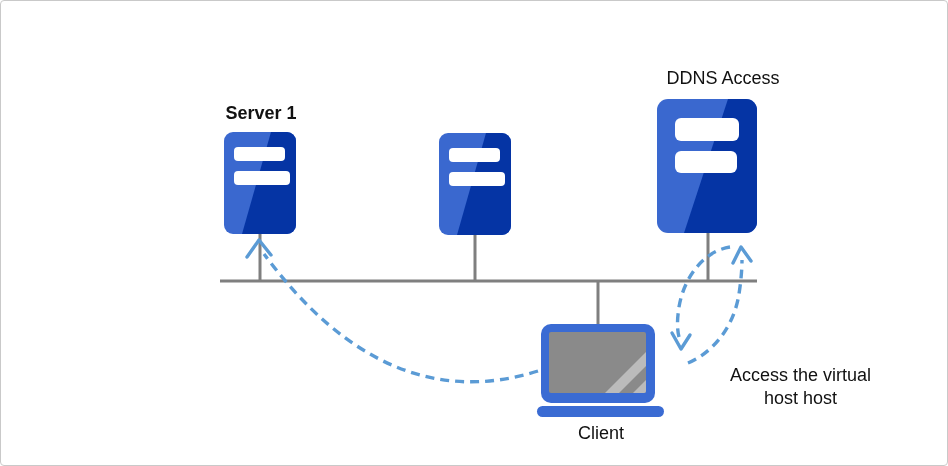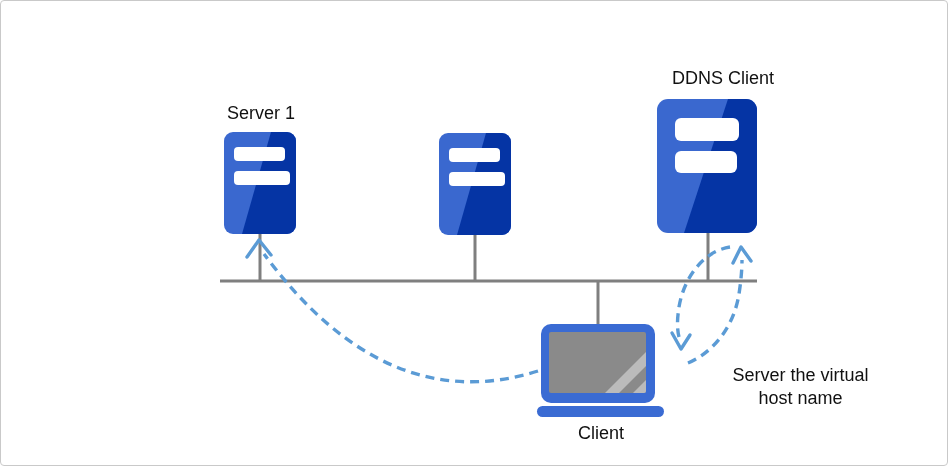--- a/index.html
+++ b/index.html
@@ -96,22 +96,22 @@
       <rect x="540" y="323" width="114" height="79" rx="10" style="fill:var(--laptop-blue)"></rect>
       <rect x="548" y="331" width="97" height="61" rx="2" style="fill:var(--screen-gray)"></rect>
       <g clip-path="url(#clip-screen)">
         <polygon points="603,393 646,350 660,350 617,393" style="fill:var(--screen-stripe)"></polygon>
         <polygon points="631,393 662,362 670,362 647,393" style="fill:var(--screen-stripe)"></polygon>
       </g>
       <rect x="536" y="405" width="127" height="11" rx="5.5" style="fill:var(--laptop-blue)"></rect>
     </g>
   </svg>
 
-  <div class="lbl" style="left:200px;top:101px;width:120px;">Server 1</div>
+  <div class="lbl" style="left:200px;top:101px;width:120px;font-weight:bold;">Server 1</div>
 
 
-  <div class="lbl" style="left:647px;top:66px;width:150px;">DDNS Client</div>
+  <div class="lbl" style="left:647px;top:66px;width:150px;">DDNS Access</div>
 
   <div class="lbl" style="left:540px;top:421px;width:120px;">Client</div>
 
-  <div class="note" style="left:712px;top:363px;width:175px;">Server the virtual host name</div>
+  <div class="note" style="left:712px;top:363px;width:175px;">Access the virtual host host</div>
 
 </div>
 
 </body></html>

